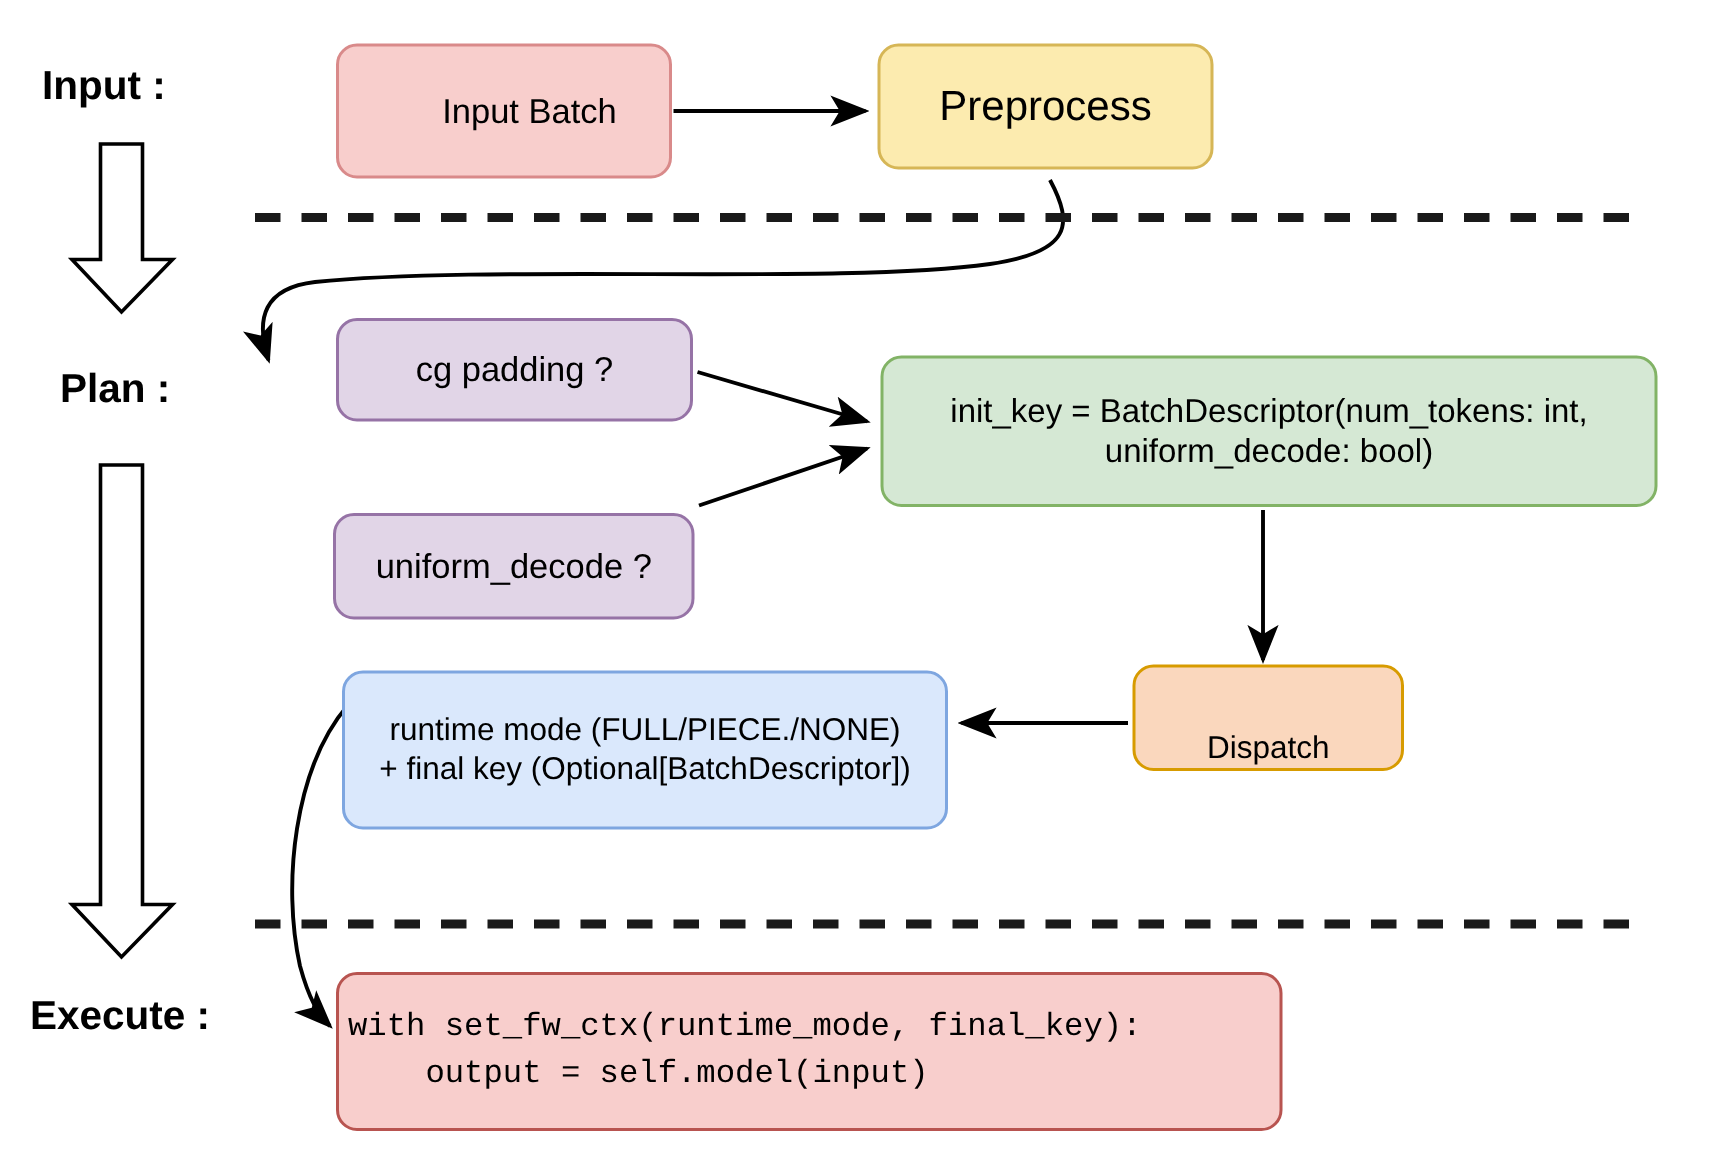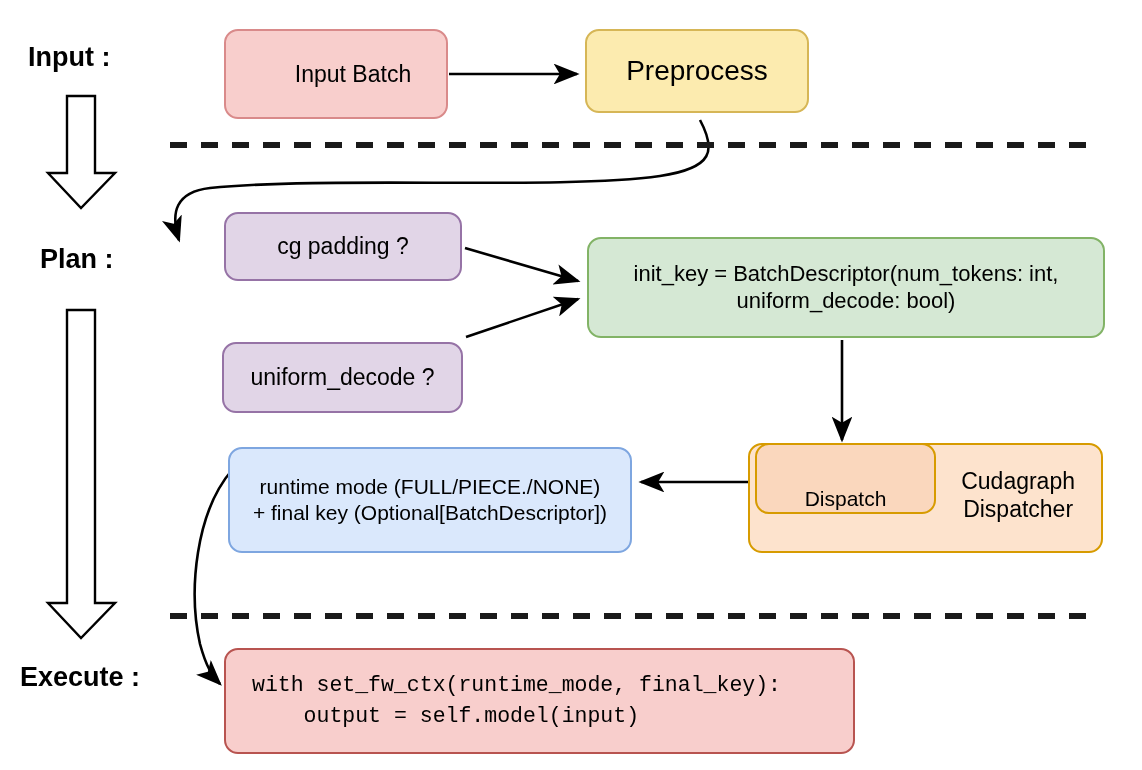--- a/index.html
+++ b/index.html
@@ -100,21 +100,21 @@
     background: #dae8fc; border-color: #7ea6e0;
     font-size: 21px;
     padding: 0 8px;
   }
   #node-code {
     left: 224px; top: 648px; width: 631px; height: 106px;
     background: #f8cecc; border-color: #b85450;
     font-family: "Liberation Mono", "DejaVu Sans Mono", monospace;
     font-size: 21.5px;
     justify-content: flex-start;
-    padding-left: 26px;
+    padding-left: 6px;
   }
   #node-code .code-text {
     white-space: pre;
     text-align: left;
     line-height: 1.45;
   }
   .node .label { white-space: pre-line; }
 </style>
 </head>
 <body>
@@ -167,24 +167,20 @@
 
   <div class="node" id="node-uniform-decode">
     <span class="label">uniform_decode ?</span>
   </div>
 
   <div class="node" id="node-init-key">
     <span class="label">init_key = BatchDescriptor(num_tokens: int,
 uniform_decode: bool)</span>
   </div>
 
-  <div class="node" id="node-cudagraph-dispatcher">
-    <span class="label">Cudagraph
-Dispatcher</span>
-  </div>
 
   <div class="node" id="node-dispatch">
     <span class="label">Dispatch</span>
   </div>
 
   <div class="node" id="node-runtime-mode">
     <span class="label">runtime mode (FULL/PIECE./NONE)
 + final key (Optional[BatchDescriptor])</span>
   </div>
 

